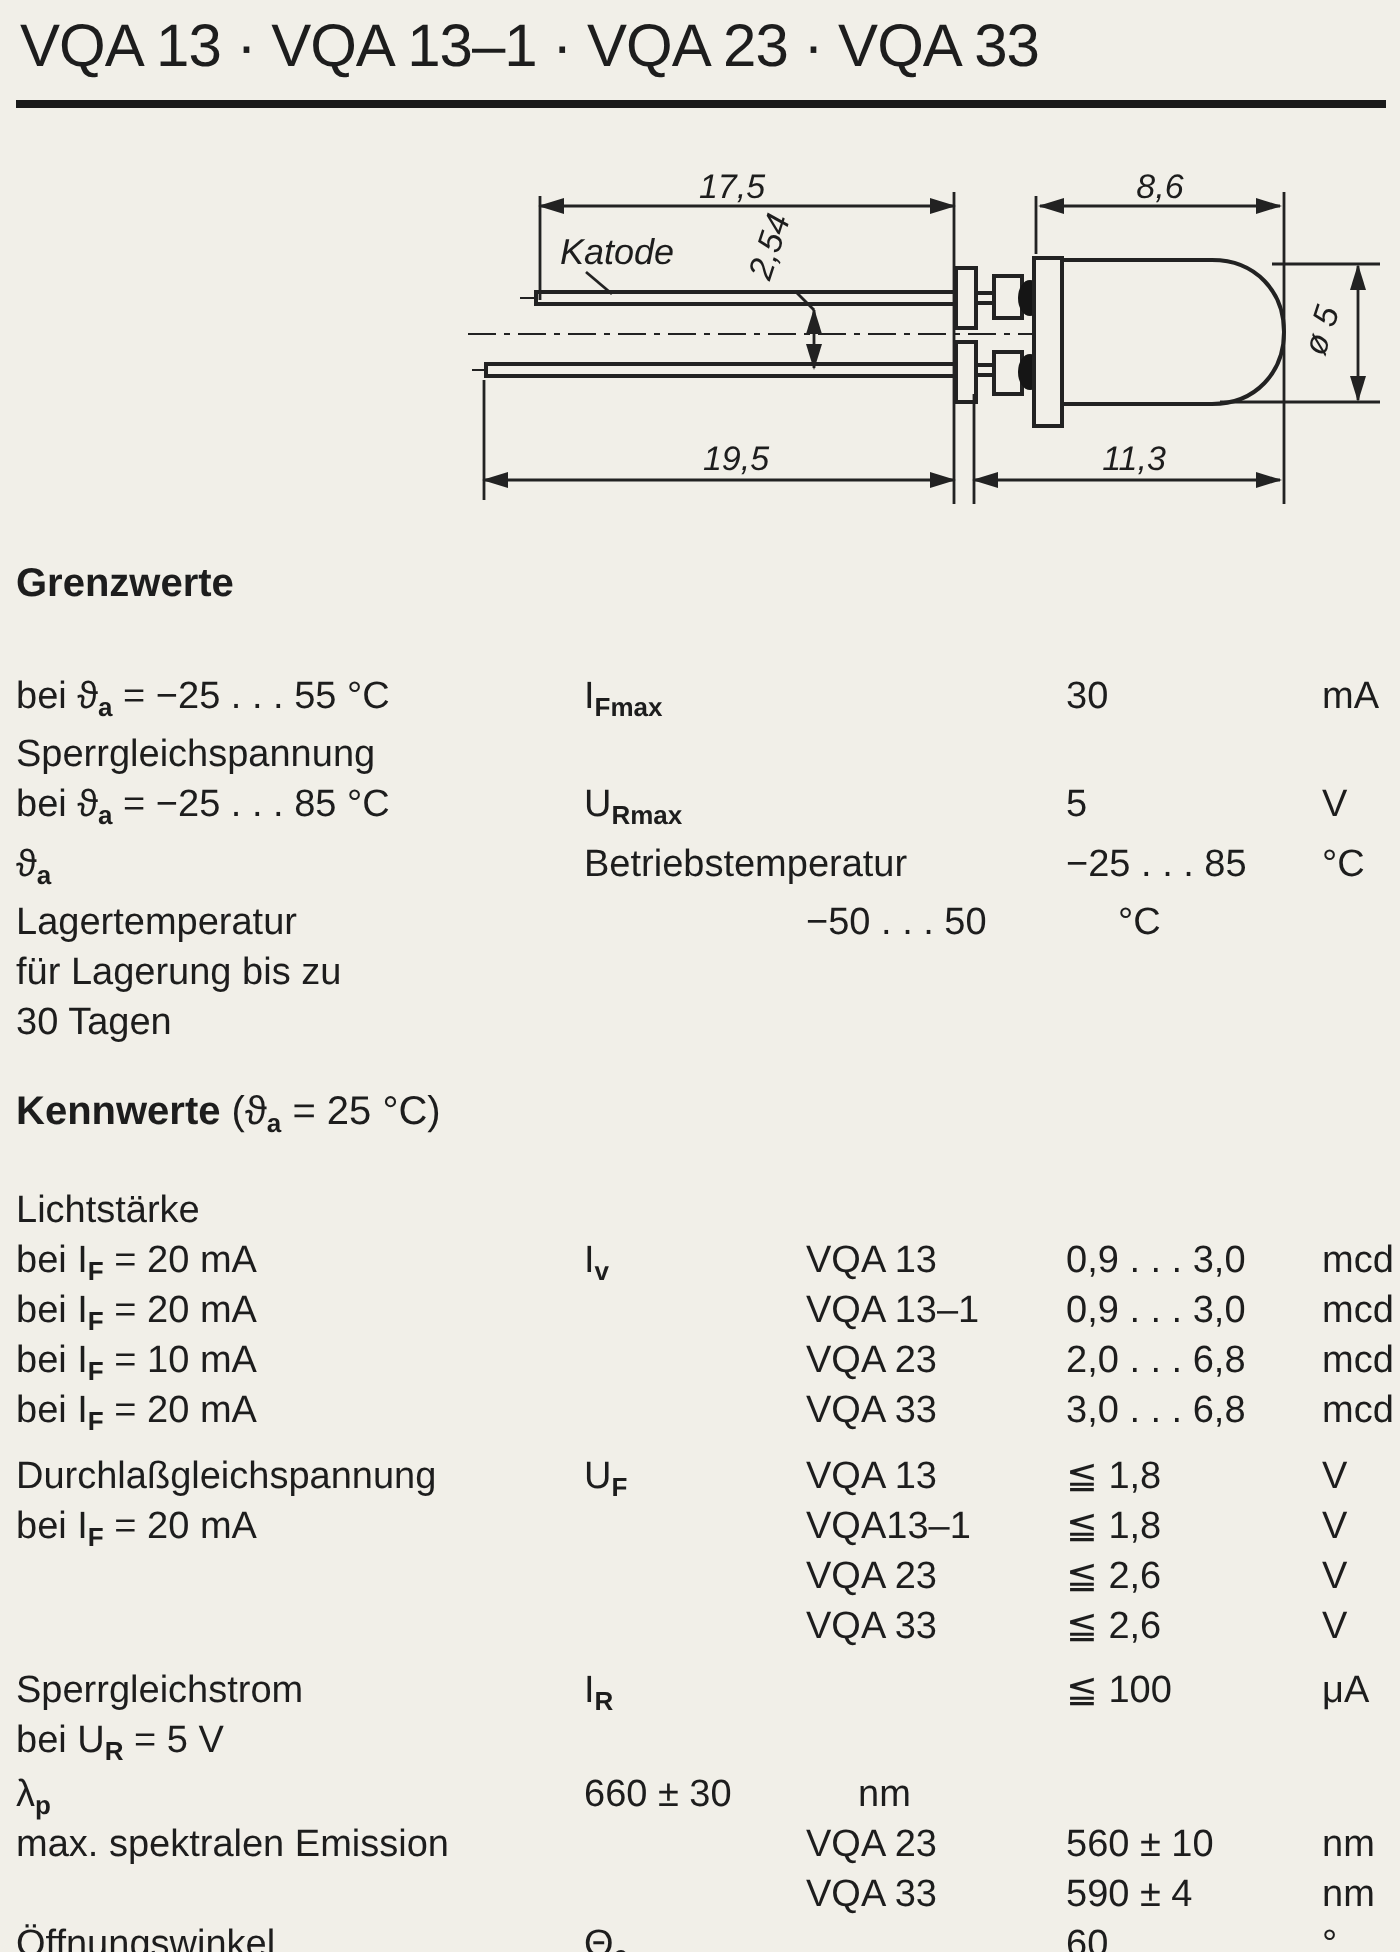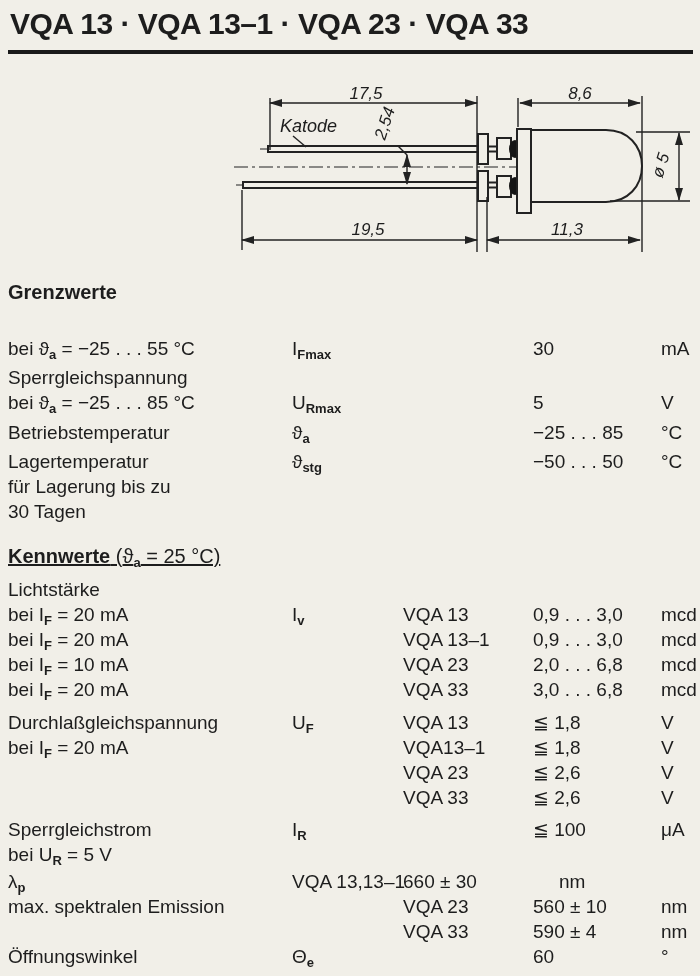--- a/index.html
+++ b/index.html
@@ -5,36 +5,36 @@
   html,body{margin:0;padding:0;background:#d8d6d0;}
   .page{
     position:relative;width:700px;height:976px;margin:0 auto;overflow:hidden;
     background:#f1efe8;
     color:#1d1d1d;
     font-family:"Liberation Sans","DejaVu Sans",sans-serif;
   }
   
   .title{
     margin:0;padding:7px 0 0 10px;
-    font-size:30px;font-weight:700;letter-spacing:-0.5px;
+    font-size:30px;font-weight:400;letter-spacing:-0.5px;
   }
   .rule{height:4px;background:#1a1a1a;margin:9px 7px 0 8px;}
   
   .drawing{position:absolute;top:70px;left:0;width:700px;height:205px;}
   .drawing svg{display:block;}
   .dwg-line{stroke:#222;stroke-width:1.4;fill:none;}
   .dwg-part{stroke:#222;stroke-width:2;fill:#f1efe8;}
   .dwg-center{stroke:#222;stroke-width:1.1;fill:none;stroke-dasharray:14 4 3 4;}
   .dwg-text{font-style:italic;font-size:17px;fill:#1d1d1d;}
   .dwg-blob{fill:#151515;stroke:none;}
   
   .specs{position:absolute;top:280px;left:0;width:585px;}
   .sec-h{padding-left:8px;font-size:20px;font-weight:700;line-height:25px;height:25px;}
   .sec-h .norm{font-weight:400;}
-  .sec-h.kenn{margin-top:20px;margin-bottom:8px;text-decoration:underline;}
+  .sec-h.kenn{margin-top:20px;margin-bottom:24px;}
   .sec-h.grenz{margin-bottom:6px;}
   sub{font-size:13px;font-weight:700;vertical-align:-4px;line-height:0;}
   .line{
     display:grid;
     grid-template-columns:284px 111px 130px 102px 1fr;
     padding-left:8px;
     font-size:19px;line-height:25px;height:25px;white-space:nowrap;
   }
   .c{overflow:visible;}
   .val{text-align:left;}
@@ -134,29 +134,28 @@
         <div class="c unit"></div>
       </div>
     <div class="line">
         <div class="c lab"><span>bei </span><span>ϑ</span><sub>a</sub><span> = −25 . . . 85 °C</span></div>
         <div class="c sym"><span>U</span><sub>Rmax</sub></div>
         <div class="c typ"></div>
         <div class="c val">5</div>
         <div class="c unit">V</div>
       </div>
     <div class="line g5">
+        <div class="c sym"><span>ϑ</span><sub>a</sub></div>
         <div class="c lab"><span>Betriebstemperatur</span></div>
-        <div class="c sym"><span>ϑ</span><sub>a</sub></div>
         <div class="c typ"></div>
         <div class="c val">−25 . . . 85</div>
         <div class="c unit">°C</div>
       </div>
     <div class="line g4">
         <div class="c lab"><span>Lagertemperatur</span></div>
-        <div class="c sym"><span>ϑ</span><sub>stg</sub></div>
         <div class="c typ"></div>
         <div class="c val">−50 . . . 50</div>
         <div class="c unit">°C</div>
       </div>
     <div class="line">
         <div class="c lab"><span>für Lagerung bis zu</span></div>
         <div class="c sym"></div>
         <div class="c typ"></div>
         <div class="c val"></div>
         <div class="c unit"></div>
@@ -243,21 +242,20 @@
       </div>
     <div class="line">
         <div class="c lab"><span>bei </span><span>U</span><sub>R</sub><span> = 5 V</span></div>
         <div class="c sym"></div>
         <div class="c typ"></div>
         <div class="c val"></div>
         <div class="c unit"></div>
       </div>
     <div class="line g2">
         <div class="c sym"><span>λ</span><sub>p</sub></div>
-        <div class="c typ">VQA 13,13–1</div>
         <div class="c val">660 ± 30</div>
         <div class="c unit">nm</div>
       </div>
     <div class="line">
         <div class="c lab"><span>max. spektralen Emission</span></div>
         <div class="c sym"></div>
         <div class="c typ">VQA 23</div>
         <div class="c val">560 ± 10</div>
         <div class="c unit">nm</div>
       </div>

